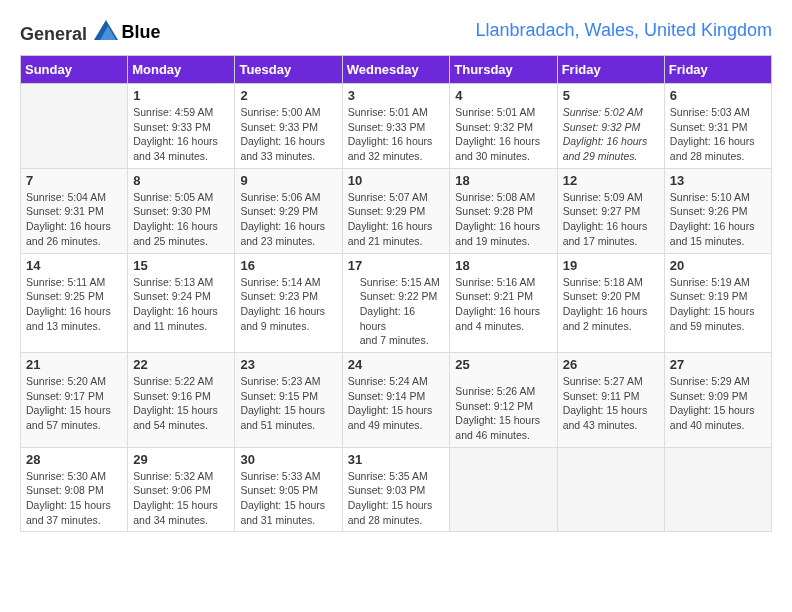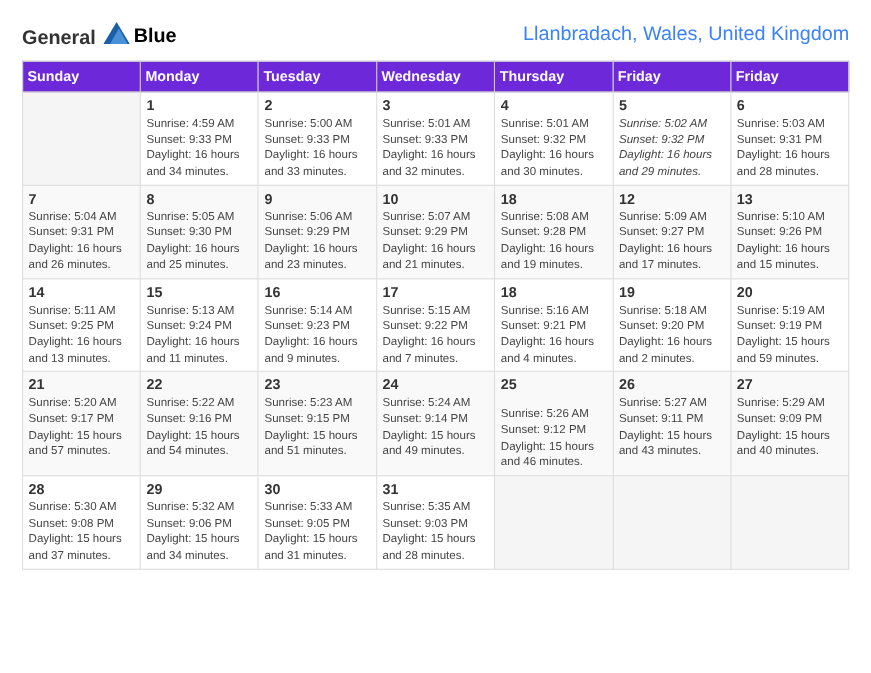--- a/index.html
+++ b/index.html
@@ -236,21 +236,21 @@
         </td>
         <td>
           <div class="day-number">16</div>
           <div class="day-info" style="white-space: pre-line;">Sunrise: 5:14 AM
 Sunset: 9:23 PM
 Daylight: 16 hours
 and 9 minutes.</div>
         </td>
         <td>
           <div class="day-number">17</div>
-          <div class="day-info" style="white-space: pre-line;">Sunrise: 5:15 AM
+          <div class="day-info" style="white-space: pre-line; margin-left: 12px;">Sunrise: 5:15 AM
 Sunset: 9:22 PM
 Daylight: 16 hours
 and 7 minutes.</div>
         </td>
         <td>
           <div class="day-number">18</div>
           <div class="day-info" style="white-space: pre-line;">Sunrise: 5:16 AM
 Sunset: 9:21 PM
 Daylight: 16 hours
 and 4 minutes.</div>

